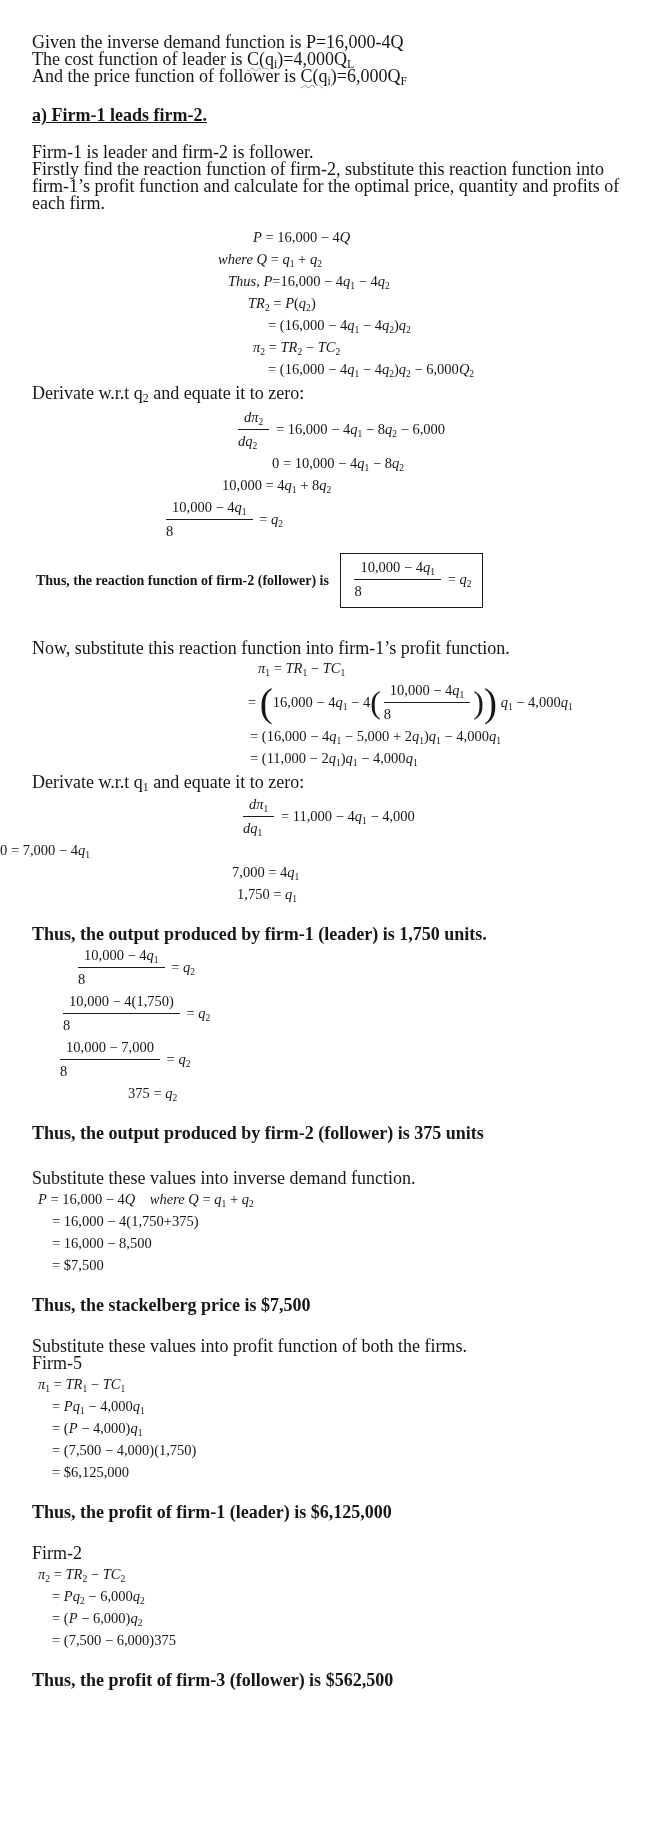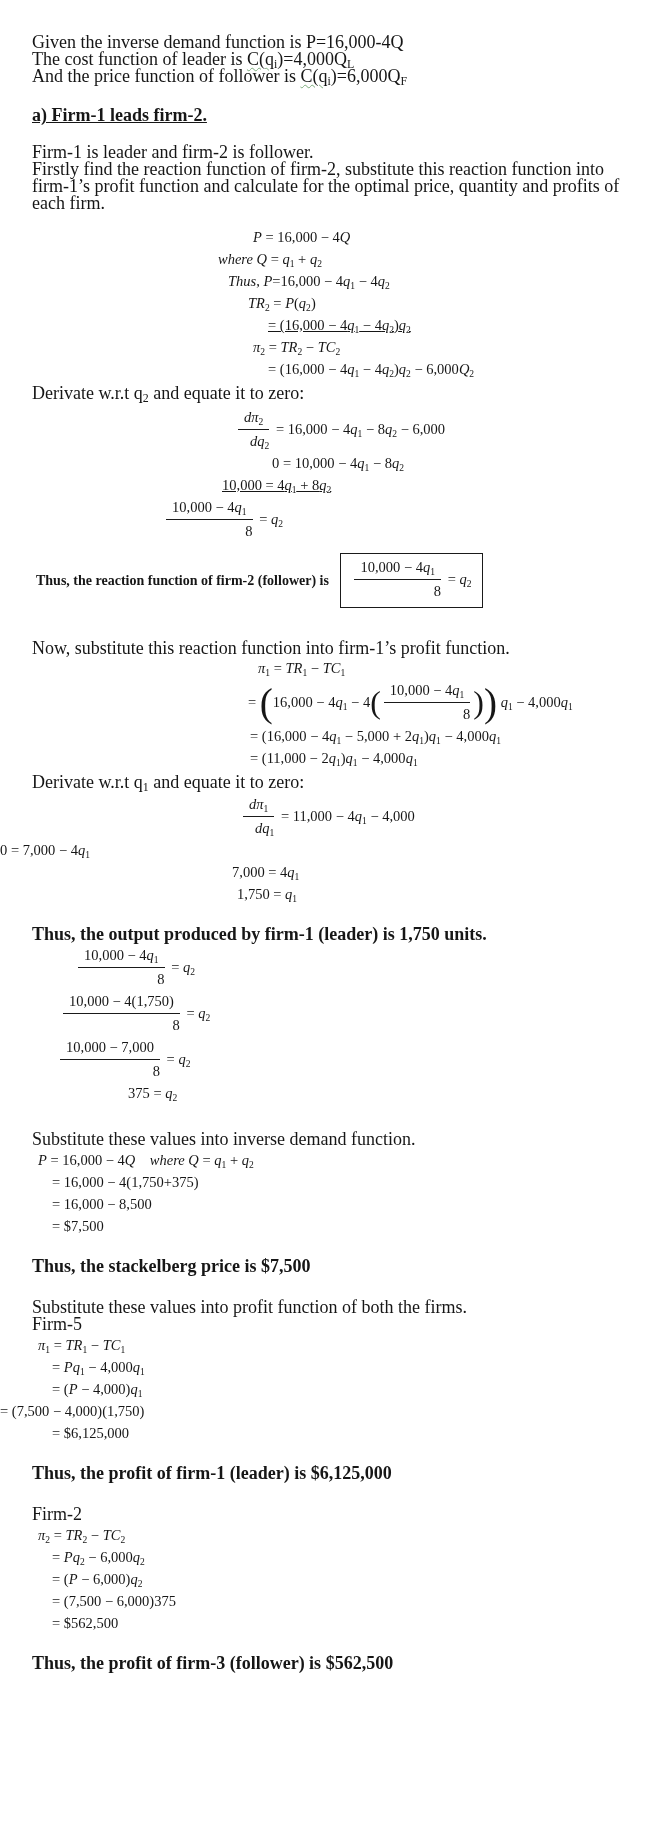--- a/index.html
+++ b/index.html
@@ -44,21 +44,21 @@
 
   sub {
     font-size: 0.66em;
     line-height: 0;
     vertical-align: -0.28em;
   }
 
   .frac {
     display: inline-flex;
     flex-direction: column;
-    align-items: flex-end;
+    align-items: flex-start;
     margin: 0 3px;
     text-align: center;
   }
   .frac .num {
     padding: 0 6px 2px;
     border-bottom: 1px solid #1a1a1a;
   }
   .frac .den { padding-top: 2px; }
 
   .bigp {
@@ -91,38 +91,38 @@
     </div>
     <div class="eq" style="padding-left: 218px;">
       <span class="mt"><i>where</i> <i>Q</i> = <i>q</i><sub>1</sub> + <i>q</i><sub>2</sub></span>
     </div>
     <div class="eq" style="padding-left: 228px;">
       <span class="mt"><i>Thus</i>, <i>P</i>=16,000 − 4<i>q</i><sub>1</sub> − 4<i>q</i><sub>2</sub></span>
     </div>
     <div class="eq" style="padding-left: 248px;">
       <span class="mt"><i>TR</i><sub>2</sub> = <i>P</i>(<i>q</i><sub>2</sub>)</span>
     </div>
-    <div class="eq" style="padding-left: 268px; text-decoration: underline;">
+    <div class="eq" style="padding-left: 268px;">
       <span class="mt">= (16,000 − 4<i>q</i><sub>1</sub> − 4<i>q</i><sub>2</sub>)<i>q</i><sub>2</sub></span>
     </div>
     <div class="eq" style="padding-left: 253px;">
       <span class="mt"><i>π</i><sub>2</sub> = <i>TR</i><sub>2</sub> − <i>TC</i><sub>2</sub></span>
     </div>
     <div class="eq" style="padding-left: 268px;">
       <span class="mt">= (16,000 − 4<i>q</i><sub>1</sub> − 4<i>q</i><sub>2</sub>)<i>q</i><sub>2</sub> − 6,000<i>Q</i><sub>2</sub></span>
     </div>
     <div class="p" style="margin-top: 6px;"><span class="">Derivate w.r.t q<sub>2</sub> and equate it to zero:</span></div>
     <div class="eq" style="margin-top: 6px; padding-left: 235px;">
       <span class="frac"><span class="num"><i>dπ</i><sub>2</sub></span><span class="den"><i>dq</i><sub>2</sub></span></span>
       <span class="mt"> = 16,000 − 4<i>q</i><sub>1</sub> − 8<i>q</i><sub>2</sub> − 6,000</span>
     </div>
     <div class="eq" style="padding-left: 272px;">
       <span class="mt">0 = 10,000 − 4<i>q</i><sub>1</sub> − 8<i>q</i><sub>2</sub></span>
     </div>
-    <div class="eq" style="padding-left: 222px; text-decoration: underline;">
+    <div class="eq" style="padding-left: 222px;">
       <span class="mt">10,000 = 4<i>q</i><sub>1</sub> + 8<i>q</i><sub>2</sub></span>
     </div>
     <div class="eq" style="padding-left: 163px;">
       <span class="frac"><span class="num">10,000 − 4<i>q</i><sub>1</sub></span><span class="den">8</span></span>
       <span class="mt"> = <i>q</i><sub>2</sub></span>
     </div>
     <div class="eq" style="margin-top: 12px; padding-left: 36px;">
       <span class="nt b">Thus, the reaction function of firm-2 (follower) is </span>
       <span class="ansbox" style="border-color: rgb(26, 26, 26);"><span class="frac"><span class="num">10,000 − 4<i>q</i><sub>1</sub></span><span class="den">8</span></span><span class="mt"> = <i>q</i><sub>2</sub></span></span>
     </div>
@@ -169,20 +169,21 @@
       <span class="frac"><span class="num">10,000 − 4(1,750)</span><span class="den">8</span></span>
       <span class="mt"> = <i>q</i><sub>2</sub></span>
     </div>
     <div class="eq" style="padding-left: 57px;">
       <span class="frac"><span class="num">10,000 − 7,000</span><span class="den">8</span></span>
       <span class="mt"> = <i>q</i><sub>2</sub></span>
     </div>
     <div class="eq" style="padding-left: 128px;">
       <span class="mt">375 = <i>q</i><sub>2</sub></span>
     </div>
+    <div class="p" style="margin-top: 22px;"><span class="b ">Thus, the output produced by firm-2 (follower) is 375 units</span></div>
     <div class="p" style="margin-top: 28px;"><span class="">Substitute these values into inverse demand function.</span></div>
     <div class="eq" style="padding-left: 38px;">
       <span class="mt"><i>P</i> = 16,000 − 4<i>Q</i>    <i>where</i> <i>Q</i> = <i>q</i><sub>1</sub> + <i>q</i><sub>2</sub></span>
     </div>
     <div class="eq" style="padding-left: 52px;">
       <span class="mt">= 16,000 − 4(1,750+375)</span>
     </div>
     <div class="eq" style="padding-left: 52px;">
       <span class="mt">= 16,000 − 8,500</span>
     </div>
@@ -194,37 +195,34 @@
     <div class="p"><span class="">Firm-5</span></div>
     <div class="eq" style="padding-left: 38px;">
       <span class="mt"><i>π</i><sub>1</sub> = <i>TR</i><sub>1</sub> − <i>TC</i><sub>1</sub></span>
     </div>
     <div class="eq" style="padding-left: 52px;">
       <span class="mt">= <i>Pq</i><sub>1</sub> − 4,000<i>q</i><sub>1</sub></span>
     </div>
     <div class="eq" style="padding-left: 52px;">
       <span class="mt">= (<i>P</i> − 4,000)<i>q</i><sub>1</sub></span>
     </div>
-    <div class="eq" style="">
+    <div class="eq" style="padding-left: 52px;">
       <span class="mt">= (7,500 − 4,000)(1,750)</span>
     </div>
     <div class="eq" style="padding-left: 52px;">
       <span class="mt">= $6,125,000</span>
     </div>
     <div class="p" style="margin-top: 22px;"><span class="b ">Thus, the profit of firm-1 (leader) is $6,125,000</span></div>
     <div class="p" style="margin-top: 24px;"><span class="">Firm-2</span></div>
     <div class="eq" style="padding-left: 38px;">
       <span class="mt"><i>π</i><sub>2</sub> = <i>TR</i><sub>2</sub> − <i>TC</i><sub>2</sub></span>
     </div>
     <div class="eq" style="padding-left: 52px;">
       <span class="mt">= <i>Pq</i><sub>2</sub> − 6,000<i>q</i><sub>2</sub></span>
     </div>
     <div class="eq" style="padding-left: 52px;">
       <span class="mt">= (<i>P</i> − 6,000)<i>q</i><sub>2</sub></span>
     </div>
     <div class="eq" style="padding-left: 52px;">
       <span class="mt">= (7,500 − 6,000)375</span>
     </div>
-    <div class="eq" style="padding-left: 52px;">
-      <span class="mt">= $562,500</span>
-    </div>
     <div class="p" style="margin-top: 22px;"><span class="b ">Thus, the profit of firm-3 (follower) is $562,500</span></div>
   </div>
 
 </body></html>

